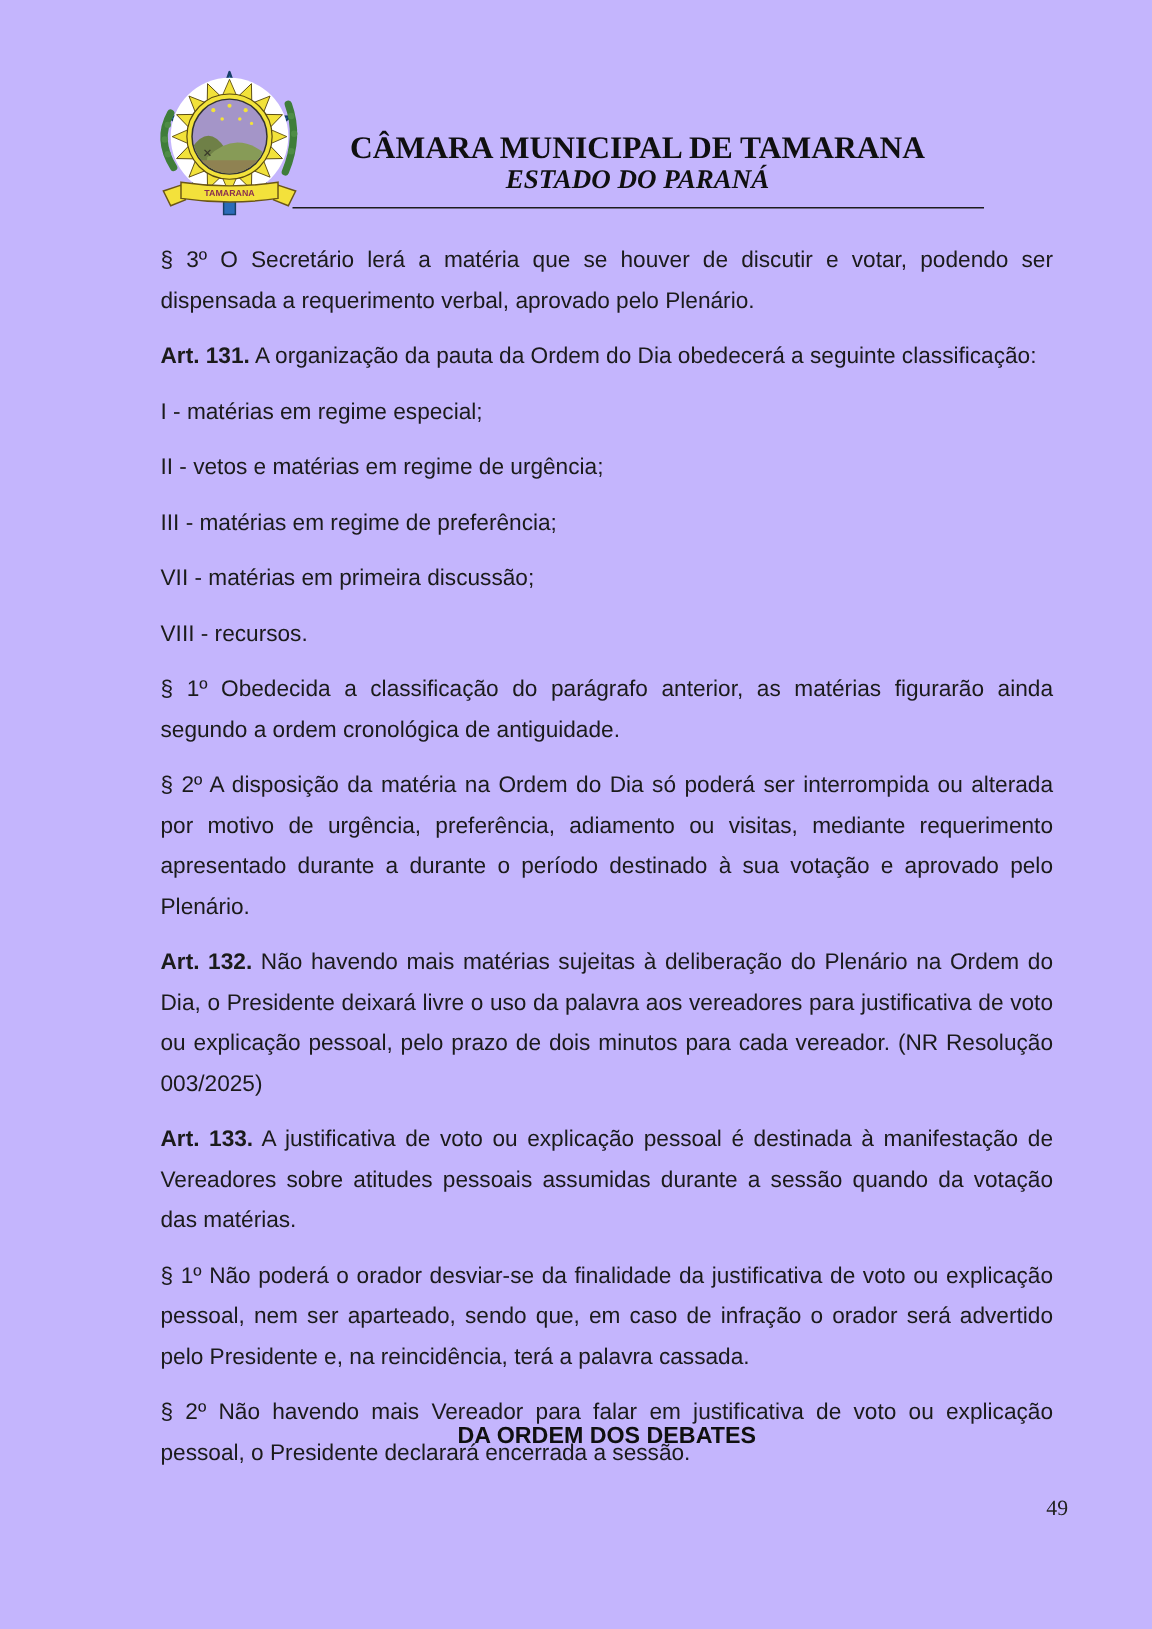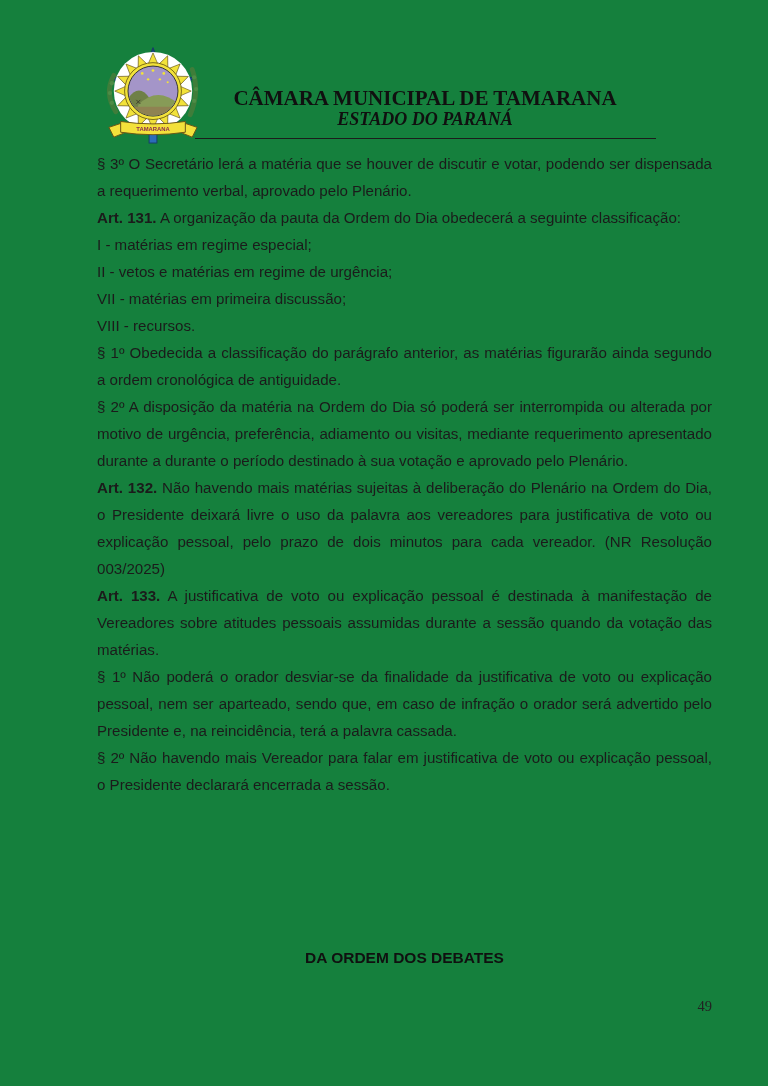--- a/index.html
+++ b/index.html
@@ -1,19 +1,19 @@
 <!DOCTYPE html>
 <html><head>
 <meta charset="utf-8">
 <style>
   html,body { margin:0; padding:0; background:#ffffff; }
   .page {
     position:relative;
     width:768px; height:1086px;
-    background:#15803d;
+    background:#c4b5fd;
     color:#1b1b1b;
     font-family:"Liberation Sans", sans-serif;
     overflow:hidden;
   }
   
   .logo {
     position:absolute; left:99px; top:46px;
     width:108px; height:98px;
   }
   .header-text {
@@ -33,21 +33,21 @@
   .header-rule {
     position:absolute; left:195px; top:138px; width:461px;
     border-top:1.7px solid #1c1c1c; height:0;
   }
   
   .doc-body {
     position:absolute; left:97px; top:150px; width:615px;
     font-size:15.1px; line-height:27px;
     text-align:justify; text-justify:inter-word;
   }
-  .doc-body p { margin:0; padding:0; }
+  .doc-body p { margin:10px; padding:0; }
   .doc-body b { font-weight:bold; }
   
   .chapter {
     position:absolute; left:97px; top:944px; width:615px;
     text-align:center; font-weight:bold;
     font-size:15.5px; line-height:27px; color:#101010;
   }
   
   .page-number {
     position:absolute; left:97px; top:998px; width:615px;
@@ -130,20 +130,21 @@
     <div class="header-org">CÂMARA MUNICIPAL DE TAMARANA</div>
     <div class="header-state">ESTADO DO PARANÁ</div>
   </div>
   <div class="header-rule"></div>
 
   <div class="doc-body">
     <p><b></b><span>§ 3º O Secretário lerá a matéria que se houver de discutir e votar, podendo ser dispensada a requerimento verbal, aprovado pelo Plenário.</span></p>
     <p><b>Art. 131.</b><span> A organização da pauta da Ordem do Dia obedecerá a seguinte classificação:</span></p>
     <p><b></b><span>I - matérias em regime especial;</span></p>
     <p><b></b><span>II - vetos e matérias em regime de urgência;</span></p>
+    <p><b></b><span>III - matérias em regime de preferência;</span></p>
     <p><b></b><span>VII - matérias em primeira discussão;</span></p>
     <p><b></b><span>VIII - recursos.</span></p>
     <p><b></b><span>§ 1º Obedecida a classificação do parágrafo anterior, as matérias figurarão ainda segundo a ordem cronológica de antiguidade.</span></p>
     <p><b></b><span>§ 2º A disposição da matéria na Ordem do Dia só poderá ser interrompida ou alterada por motivo de urgência, preferência, adiamento ou visitas, mediante requerimento apresentado durante a durante o período destinado à sua votação e aprovado pelo Plenário.</span></p>
     <p><b>Art. 132.</b><span> Não havendo mais matérias sujeitas à deliberação do Plenário na Ordem do Dia, o Presidente deixará livre o uso da palavra aos vereadores para justificativa de voto ou explicação pessoal, pelo prazo de dois minutos para cada vereador. (NR Resolução 003/2025)</span></p>
     <p><b>Art. 133.</b><span> A justificativa de voto ou explicação pessoal é destinada à manifestação de Vereadores sobre atitudes pessoais assumidas durante a sessão quando da votação das matérias.</span></p>
     <p><b></b><span>§ 1º Não poderá o orador desviar-se da finalidade da justificativa de voto ou explicação pessoal, nem ser aparteado, sendo que, em caso de infração o orador será advertido pelo Presidente e, na reincidência, terá a palavra cassada.</span></p>
     <p><b></b><span>§ 2º Não havendo mais Vereador para falar em justificativa de voto ou explicação pessoal, o Presidente declarará encerrada a sessão.</span></p>
   </div>
 

